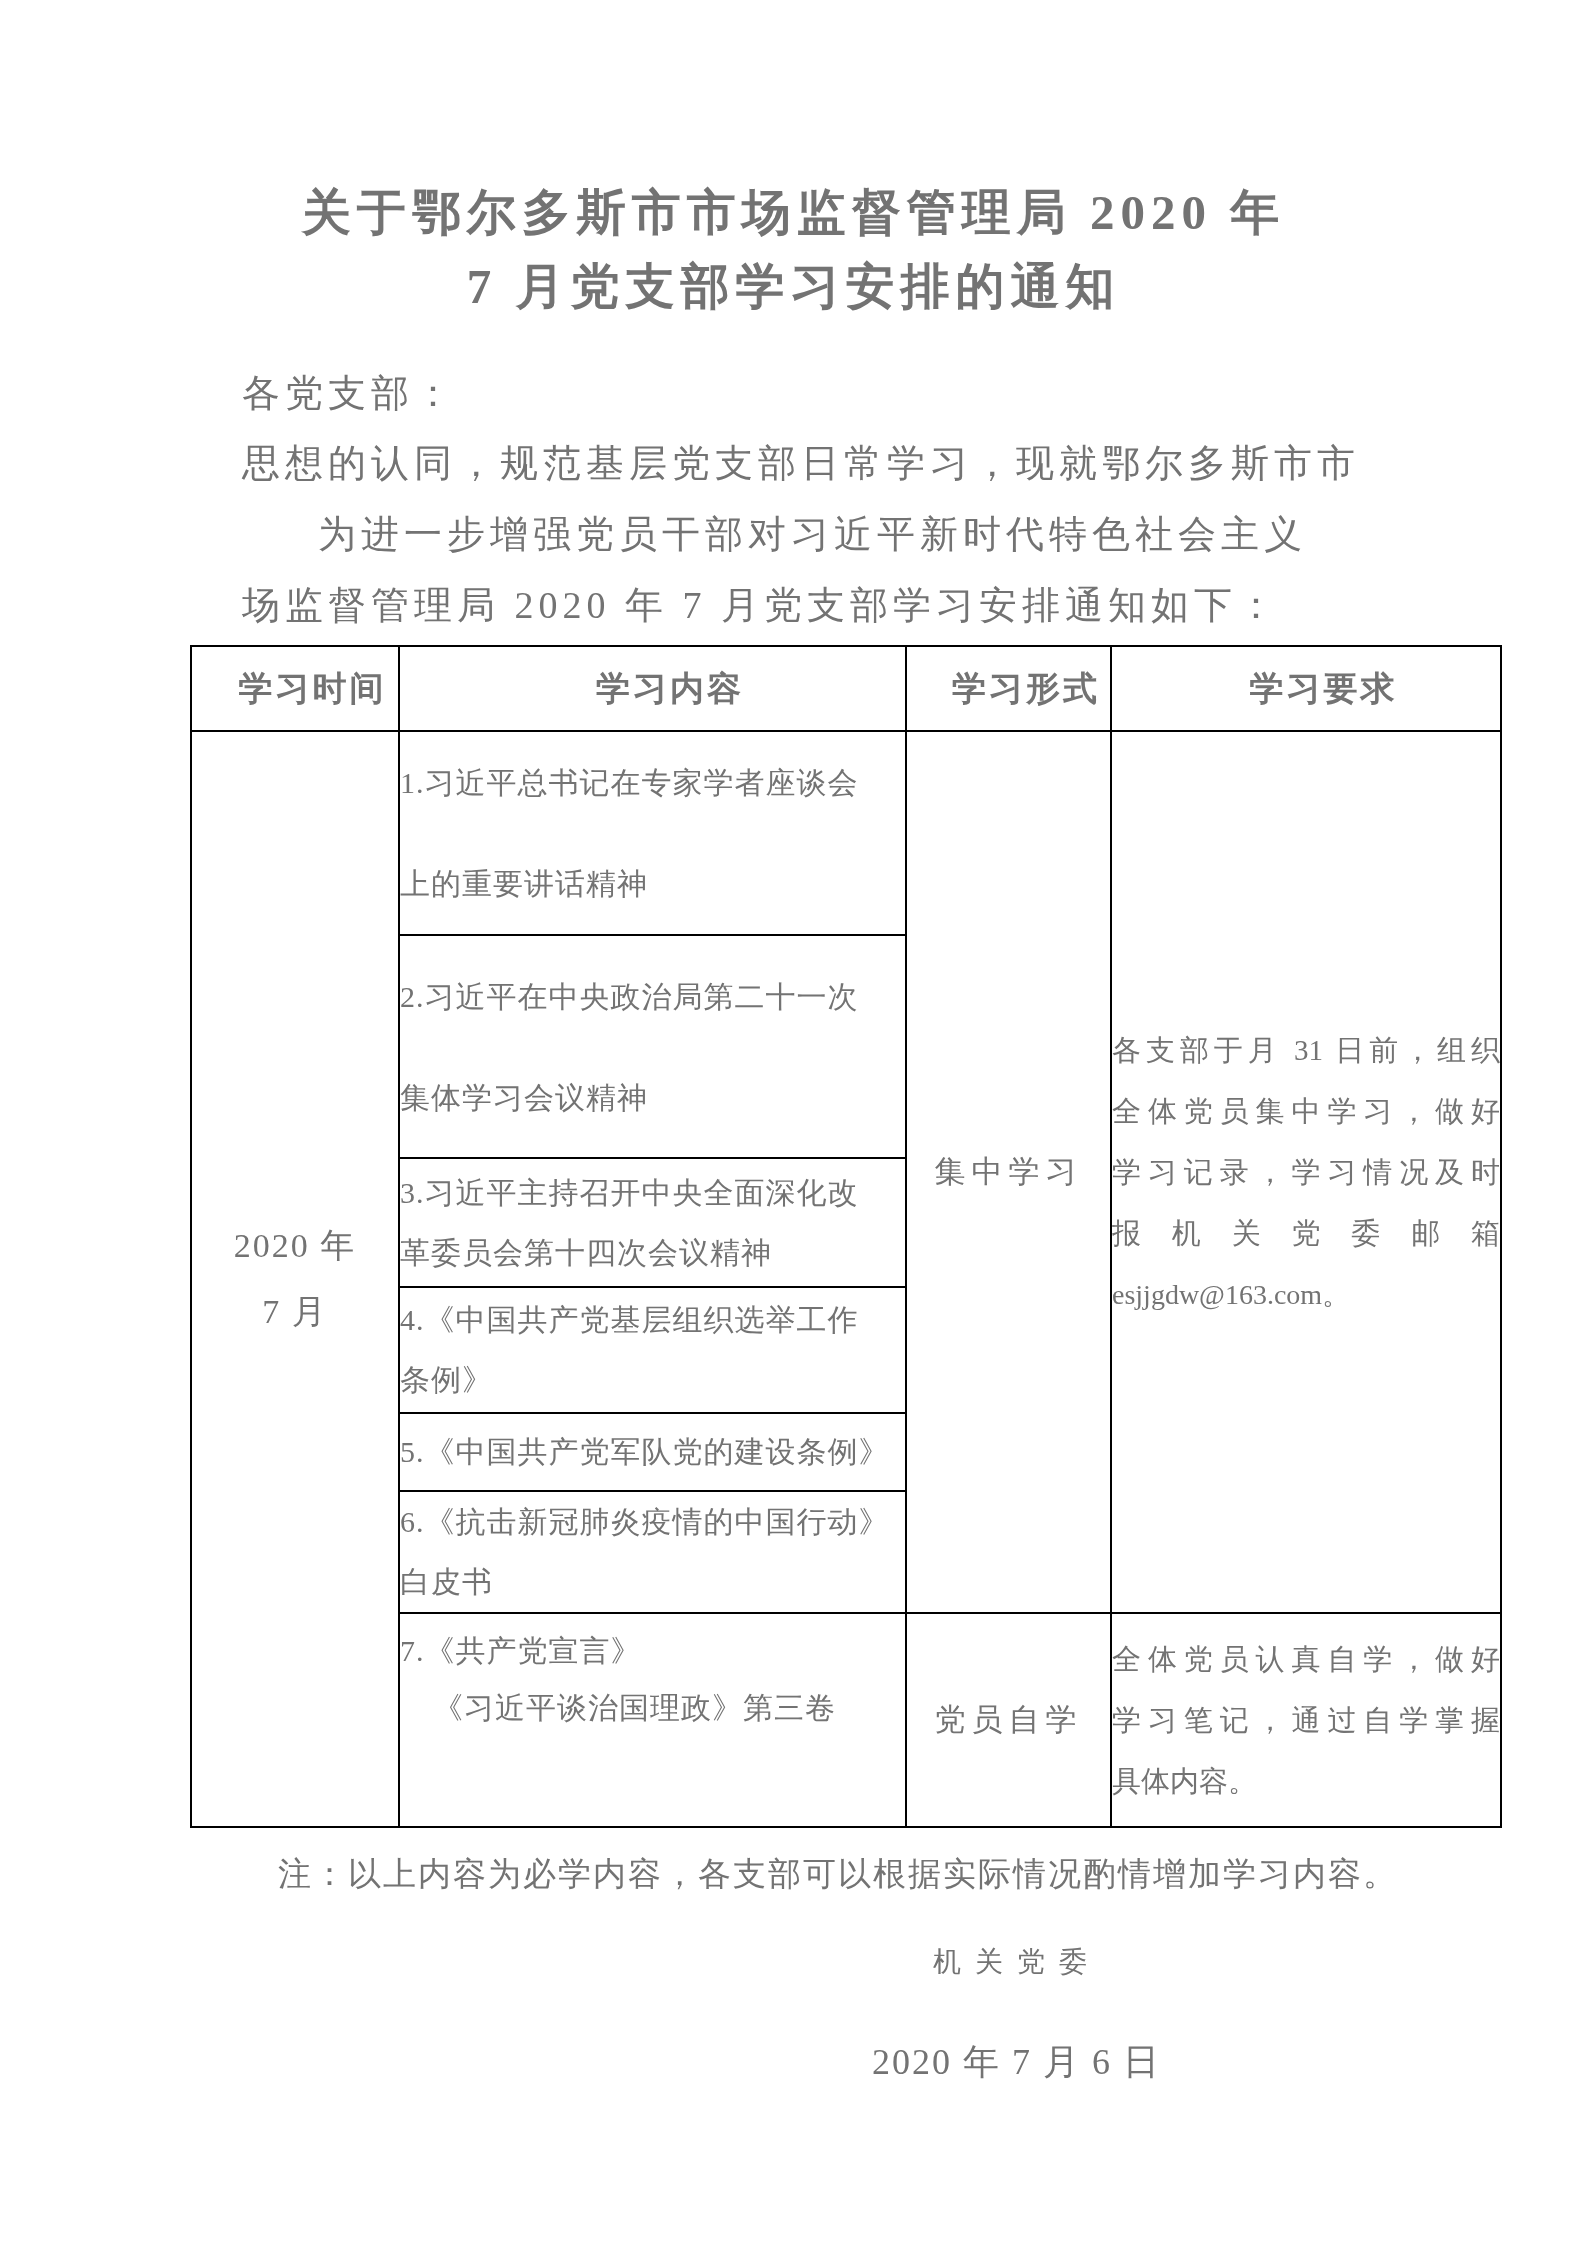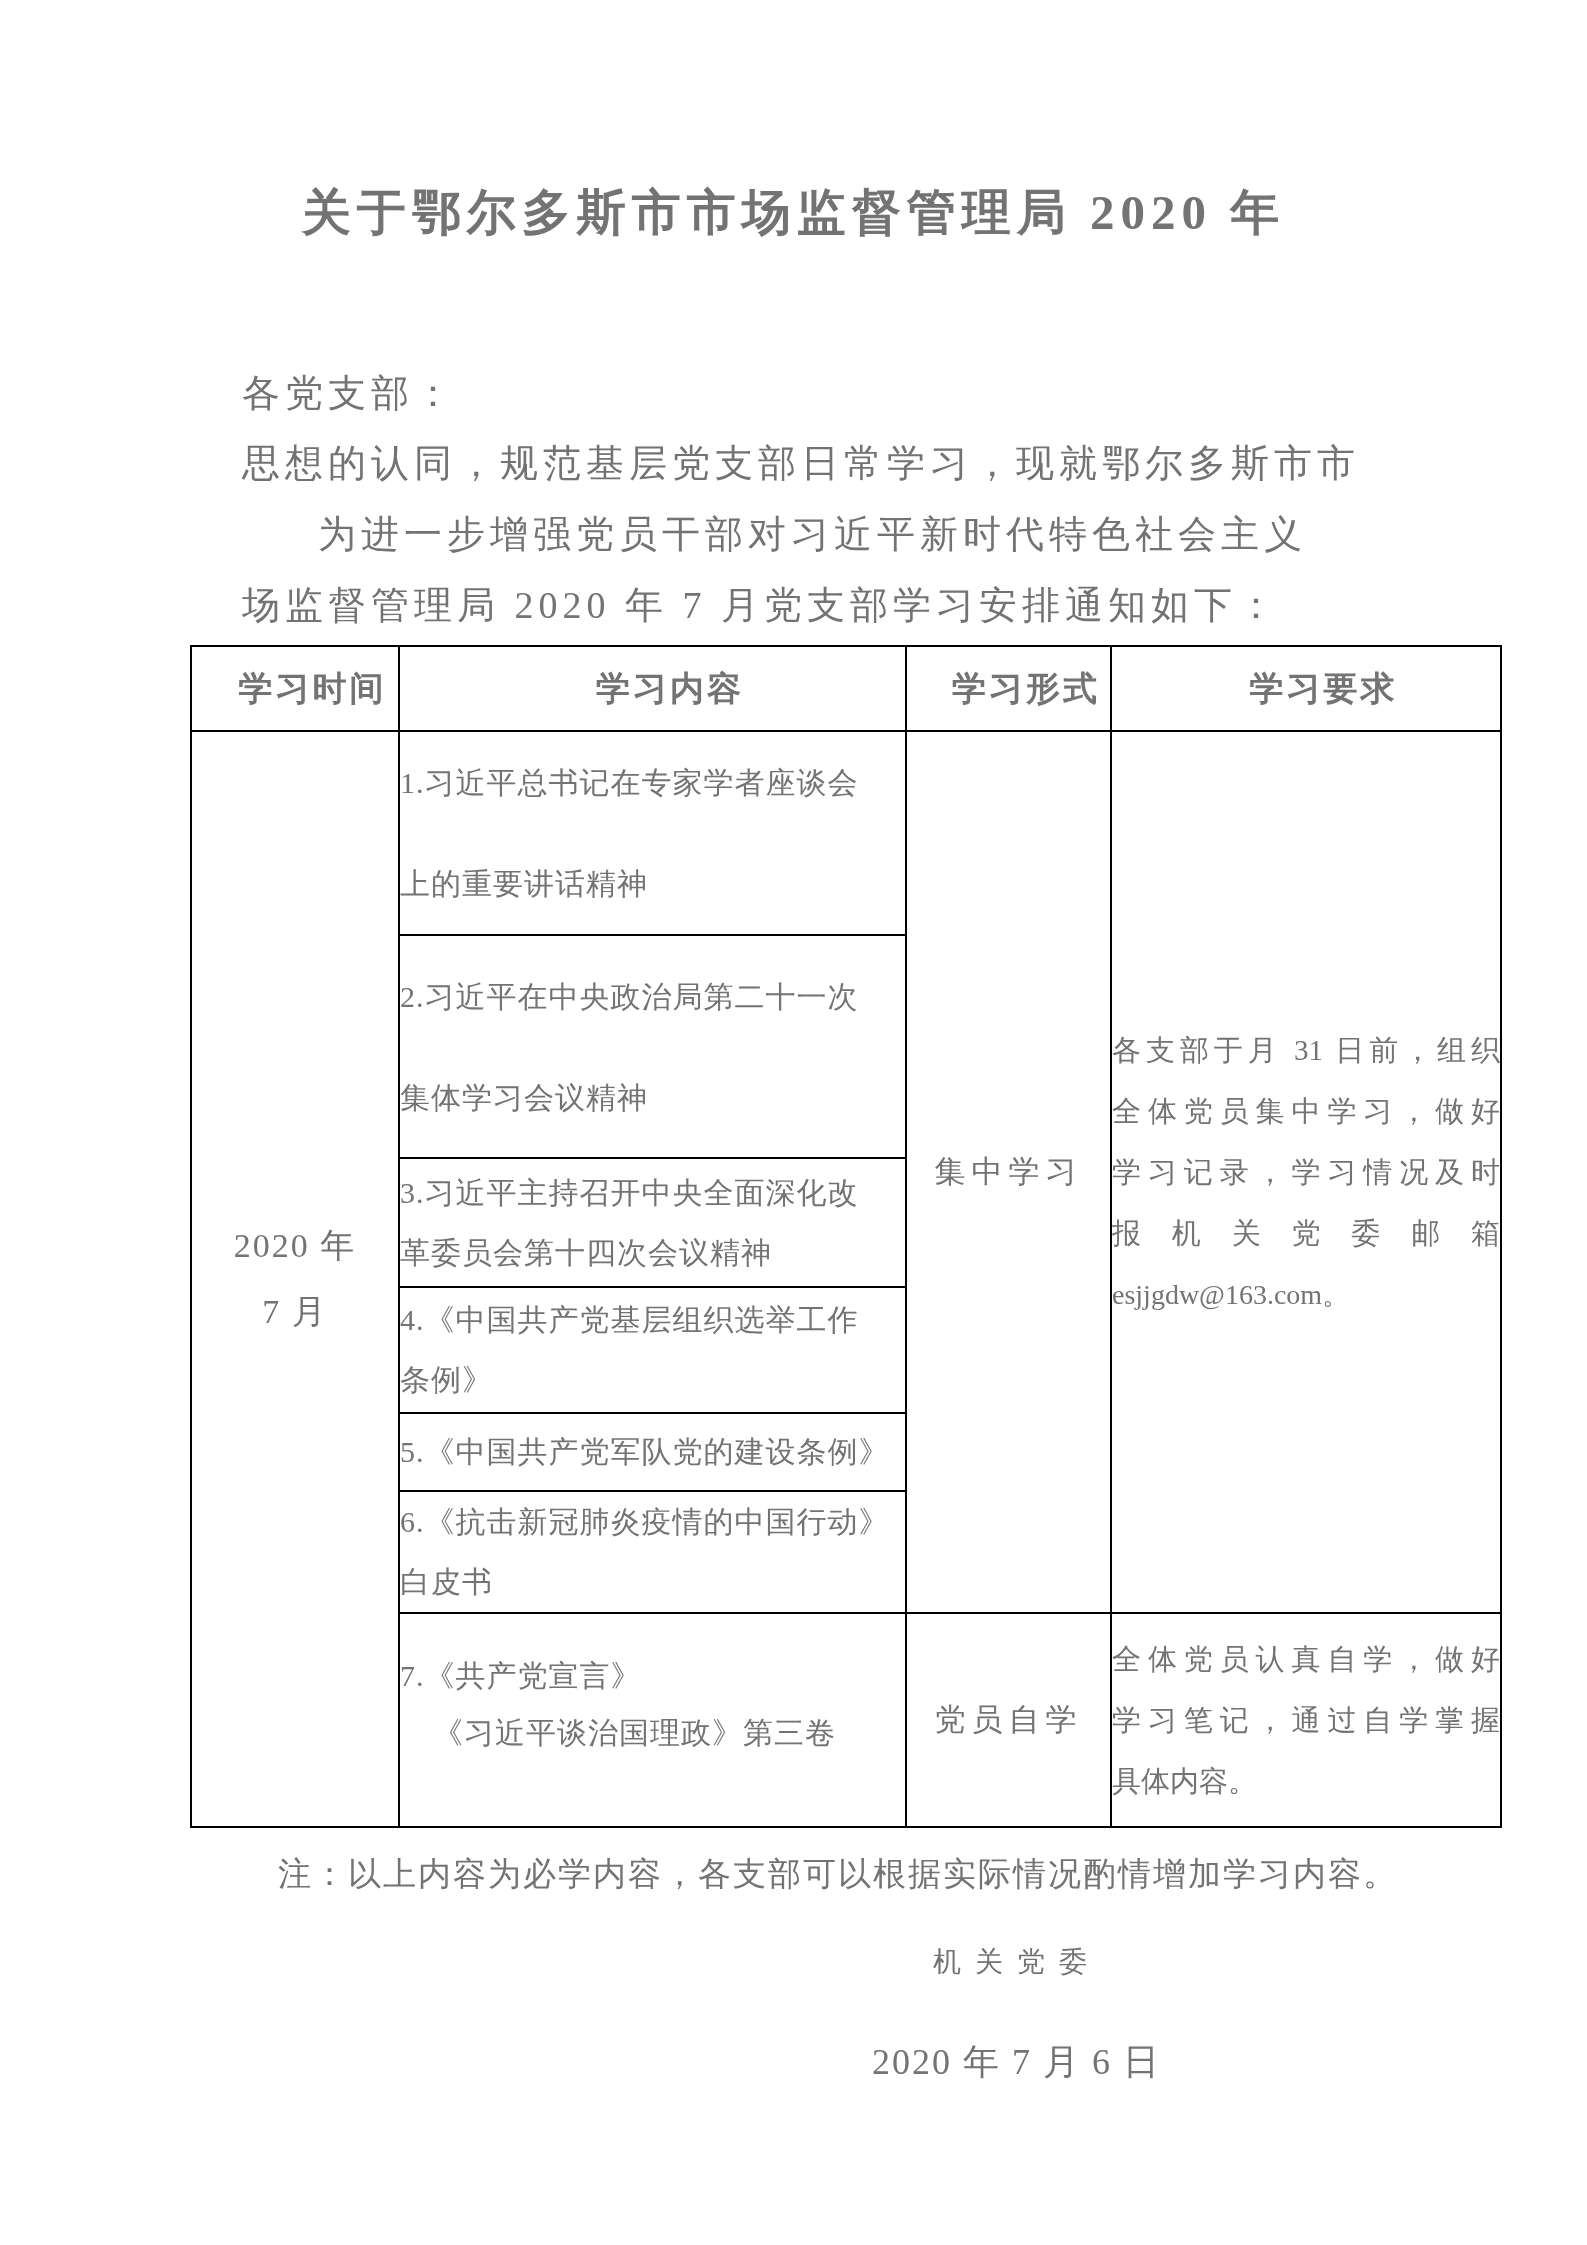--- a/index.html
+++ b/index.html
@@ -81,21 +81,21 @@
 
   .content-cell {
     padding-left: 16px;
     padding-right: 6px;
     font-size: 30px;
   }
   .c-line { white-space: nowrap; letter-spacing: 1px; }
   .loose .c-line { line-height: 101px; }
   .tight .c-line { line-height: 60px; }
   .single .c-line { line-height: 60px; }
-  tr.row-7 .content-cell { vertical-align: top; padding-top: 33px; margin-top: 35px; }
+  tr.row-7 .content-cell { vertical-align: top; padding-top: 8px; margin-top: 35px; }
   tr.row-7 .c-line { line-height: 57px; }
   .indent2 { text-indent: 1.1em; }
 
   .form-cell {
     text-align: center;
     font-size: 31px;
     letter-spacing: 6px;
   }
 
   .req-cell {
@@ -135,20 +135,21 @@
     white-space: nowrap;
   }
 </style>
 </head>
 <body>
 
 <div class="page">
 
   <div class="doc-title">
     <div>关于鄂尔多斯市市场监督管理局 2020 年</div>
+    <div>7 月党支部学习安排的通知</div>
   </div>
 
   <div class="salutation">各党支部：</div>
 
   <div class="intro">
     <div class="intro-line">思想的认同，规范基层党支部日常学习，现就鄂尔多斯市市</div>
     <div class="intro-line indent">为进一步增强党员干部对习近平新时代特色社会主义</div>
     <div class="intro-line">场监督管理局 2020 年 7 月党支部学习安排通知如下：</div>
   </div>
 

